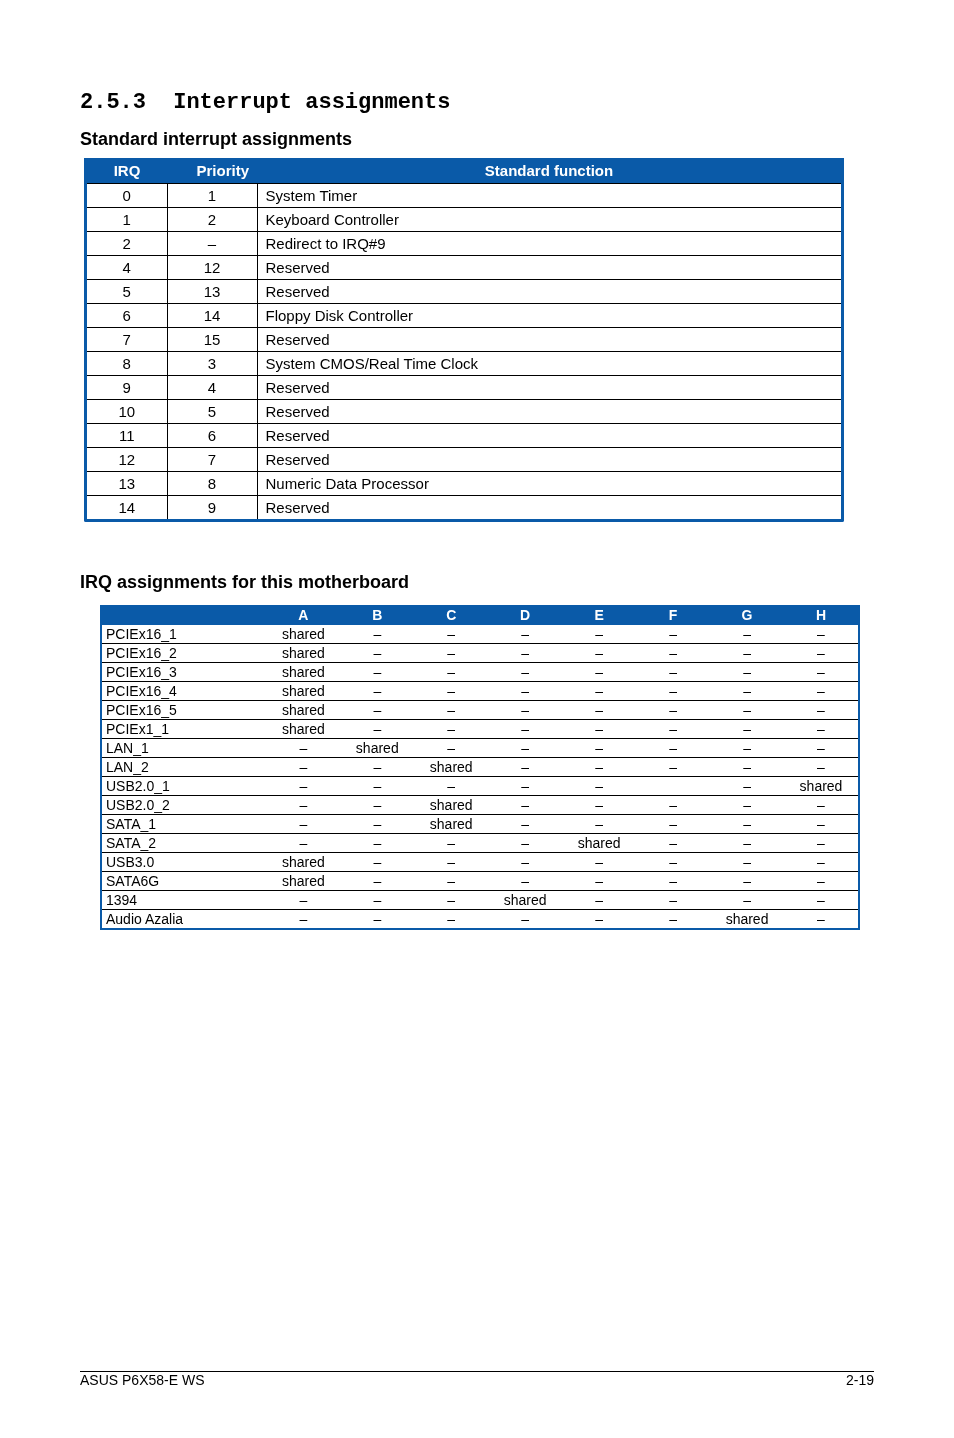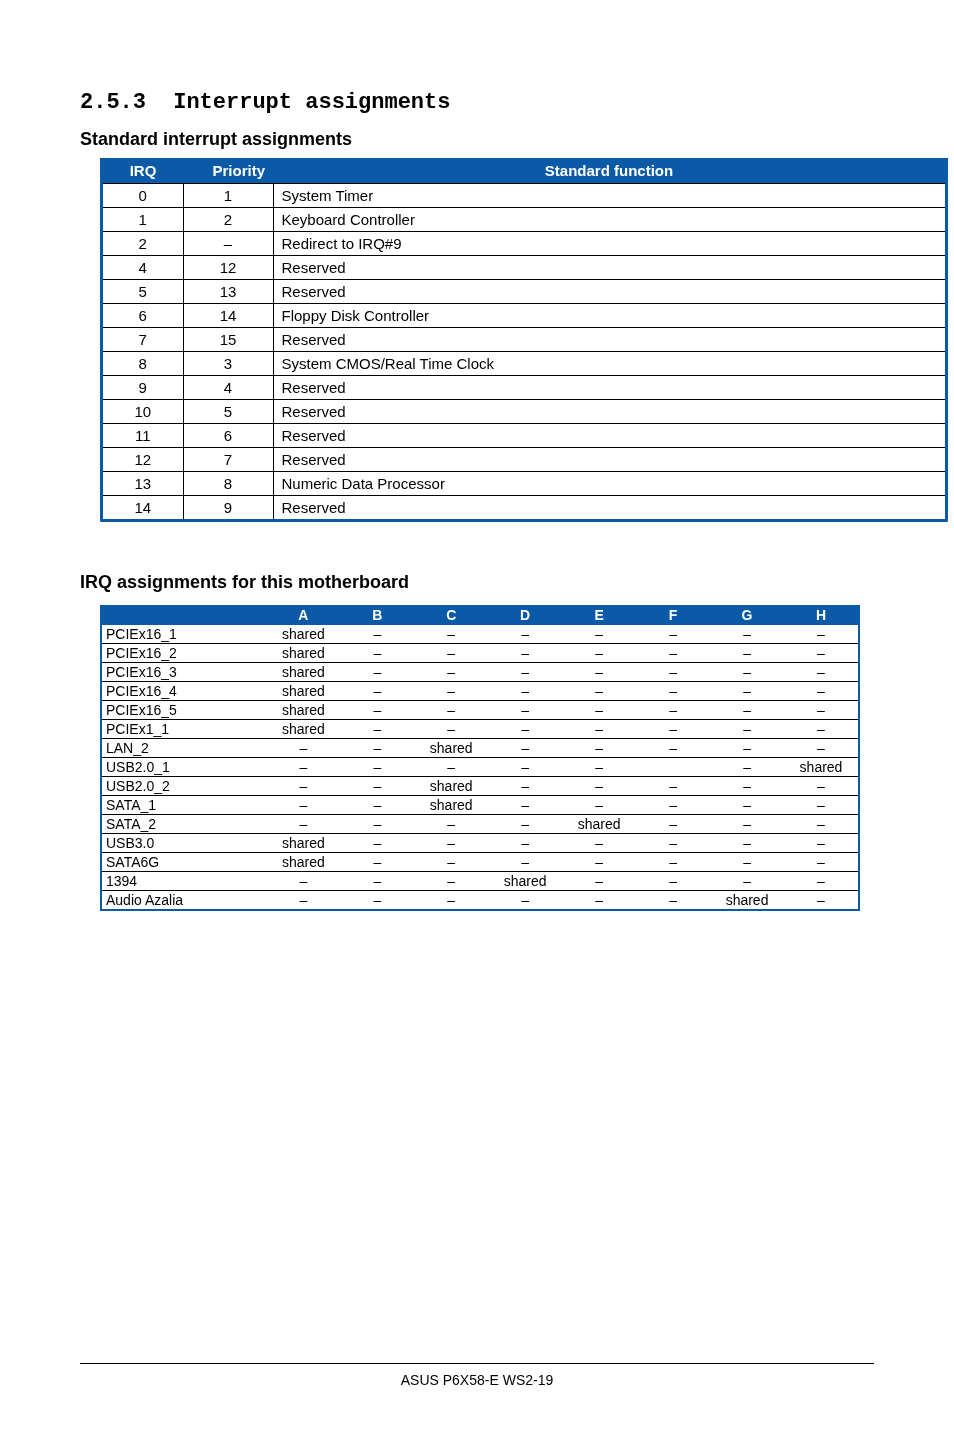--- a/index.html
+++ b/index.html
@@ -33,22 +33,22 @@
     margin-bottom: 12px;
   }
 
   
   .table1-wrap {
     border-left: 3px solid #0a5aa8;
     border-right: 3px solid #0a5aa8;
     border-bottom: 3px solid #0a5aa8;
     border-radius: 0 0 2px 2px;
     overflow: hidden;
-    margin-left: 20px;
-    width: 848px;
+    margin-left: 4px;
+    width: 760px;
   }
   table.t1 {
     border-collapse: collapse;
     width: 100%;
     font-size: 15px;
   }
   table.t1 thead th {
     background: #0a5aa8;
     color: #fff;
     text-align: center;
@@ -95,24 +95,24 @@
   table.t2 tbody tr:last-child td { border-bottom: none; }
   table.t2 td.lbl { text-align: left; width: 160px;}
   table.t2 thead th.col { width: 72px; }
 
   .footer {
     position: absolute;
     left: 80px;
     right: 80px;
     bottom: 50px;
     border-top: 1px solid #000;
-    padding-top: 8px;
+    padding-top: 0;
     font-size: 14px;
     display: flex;
-    justify-content: center;
+    justify-content: space-between;
   }
 </style>
 </head>
 <body>
 
 <h2 class="section-num">
   <span class="num">2.5.3</span>
   <span>Interrupt assignments</span>
 </h2>
 
@@ -280,20 +280,31 @@
           <td>shared</td>
           <td>–</td>
           <td>–</td>
           <td>–</td>
           <td>–</td>
           <td>–</td>
           <td>–</td>
           <td>–</td>
         </tr>
         <tr>
+          <td class="lbl">LAN_1</td>
+          <td>–</td>
+          <td>shared</td>
+          <td>–</td>
+          <td>–</td>
+          <td>–</td>
+          <td>–</td>
+          <td>–</td>
+          <td>–</td>
+        </tr>
+        <tr>
           <td class="lbl">LAN_2</td>
           <td>–</td>
           <td>–</td>
           <td>shared</td>
           <td>–</td>
           <td>–</td>
           <td>–</td>
           <td>–</td>
           <td>–</td>
         </tr>

